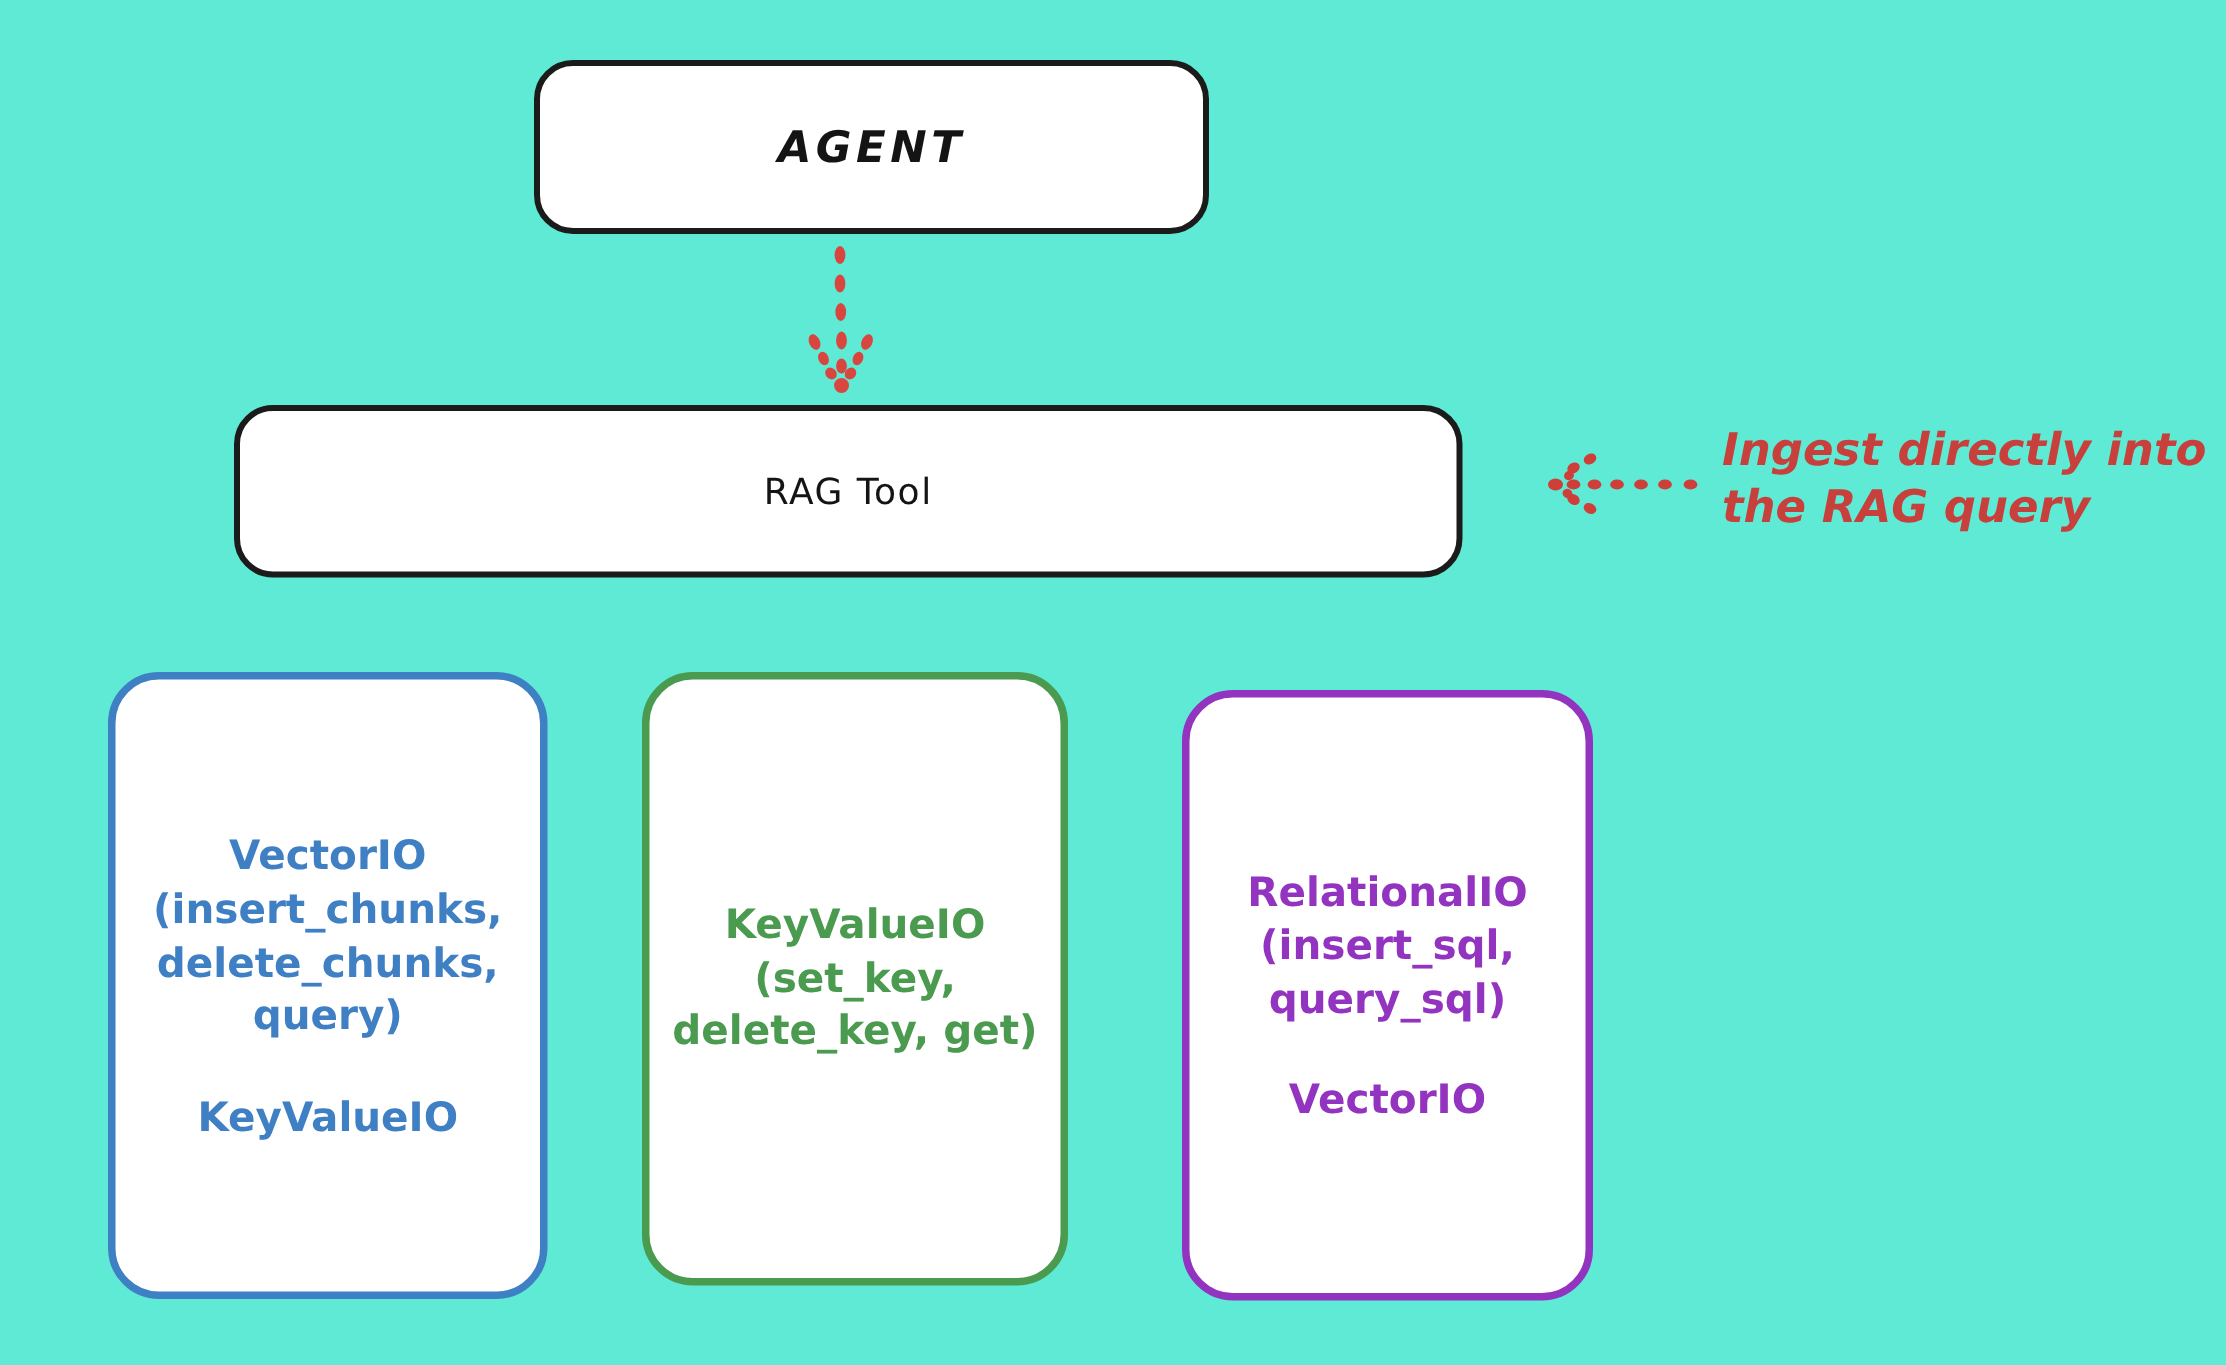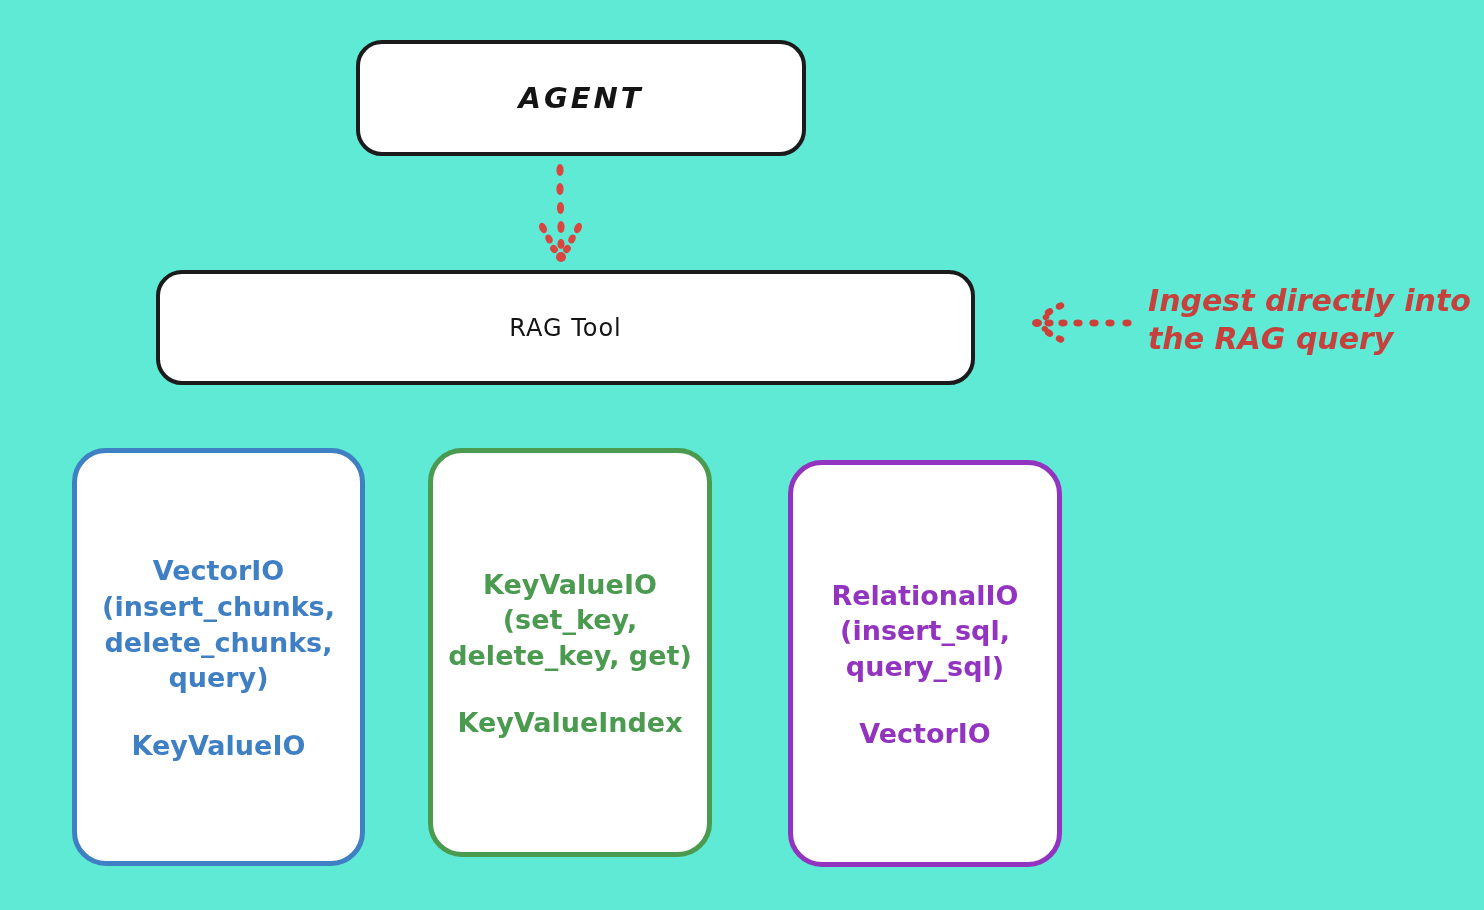--- a/index.html
+++ b/index.html
@@ -140,21 +140,20 @@
 (insert_chunks,
 delete_chunks,
 query)</span>
     <span class="store-index">KeyValueIO</span>
   </div>
 
   <div class="node box-store" style="left:428px; top:448px; width:284px; height:409px; border-color:#4a9a4f; color:#4a9a4f;">
     <span class="store-api">KeyValueIO
 (set_key,
 delete_key, get)</span>
-    <span class="store-index">KeyValueIndex</span>
   </div>
 
   <div class="node box-store" style="left:788px; top:460px; width:274px; height:407px; border-color:#9334c0; color:#9334c0;">
     <span class="store-api">RelationalIO
 (insert_sql,
 query_sql)</span>
     <span class="store-index">VectorIO</span>
   </div>
 
 </div>

